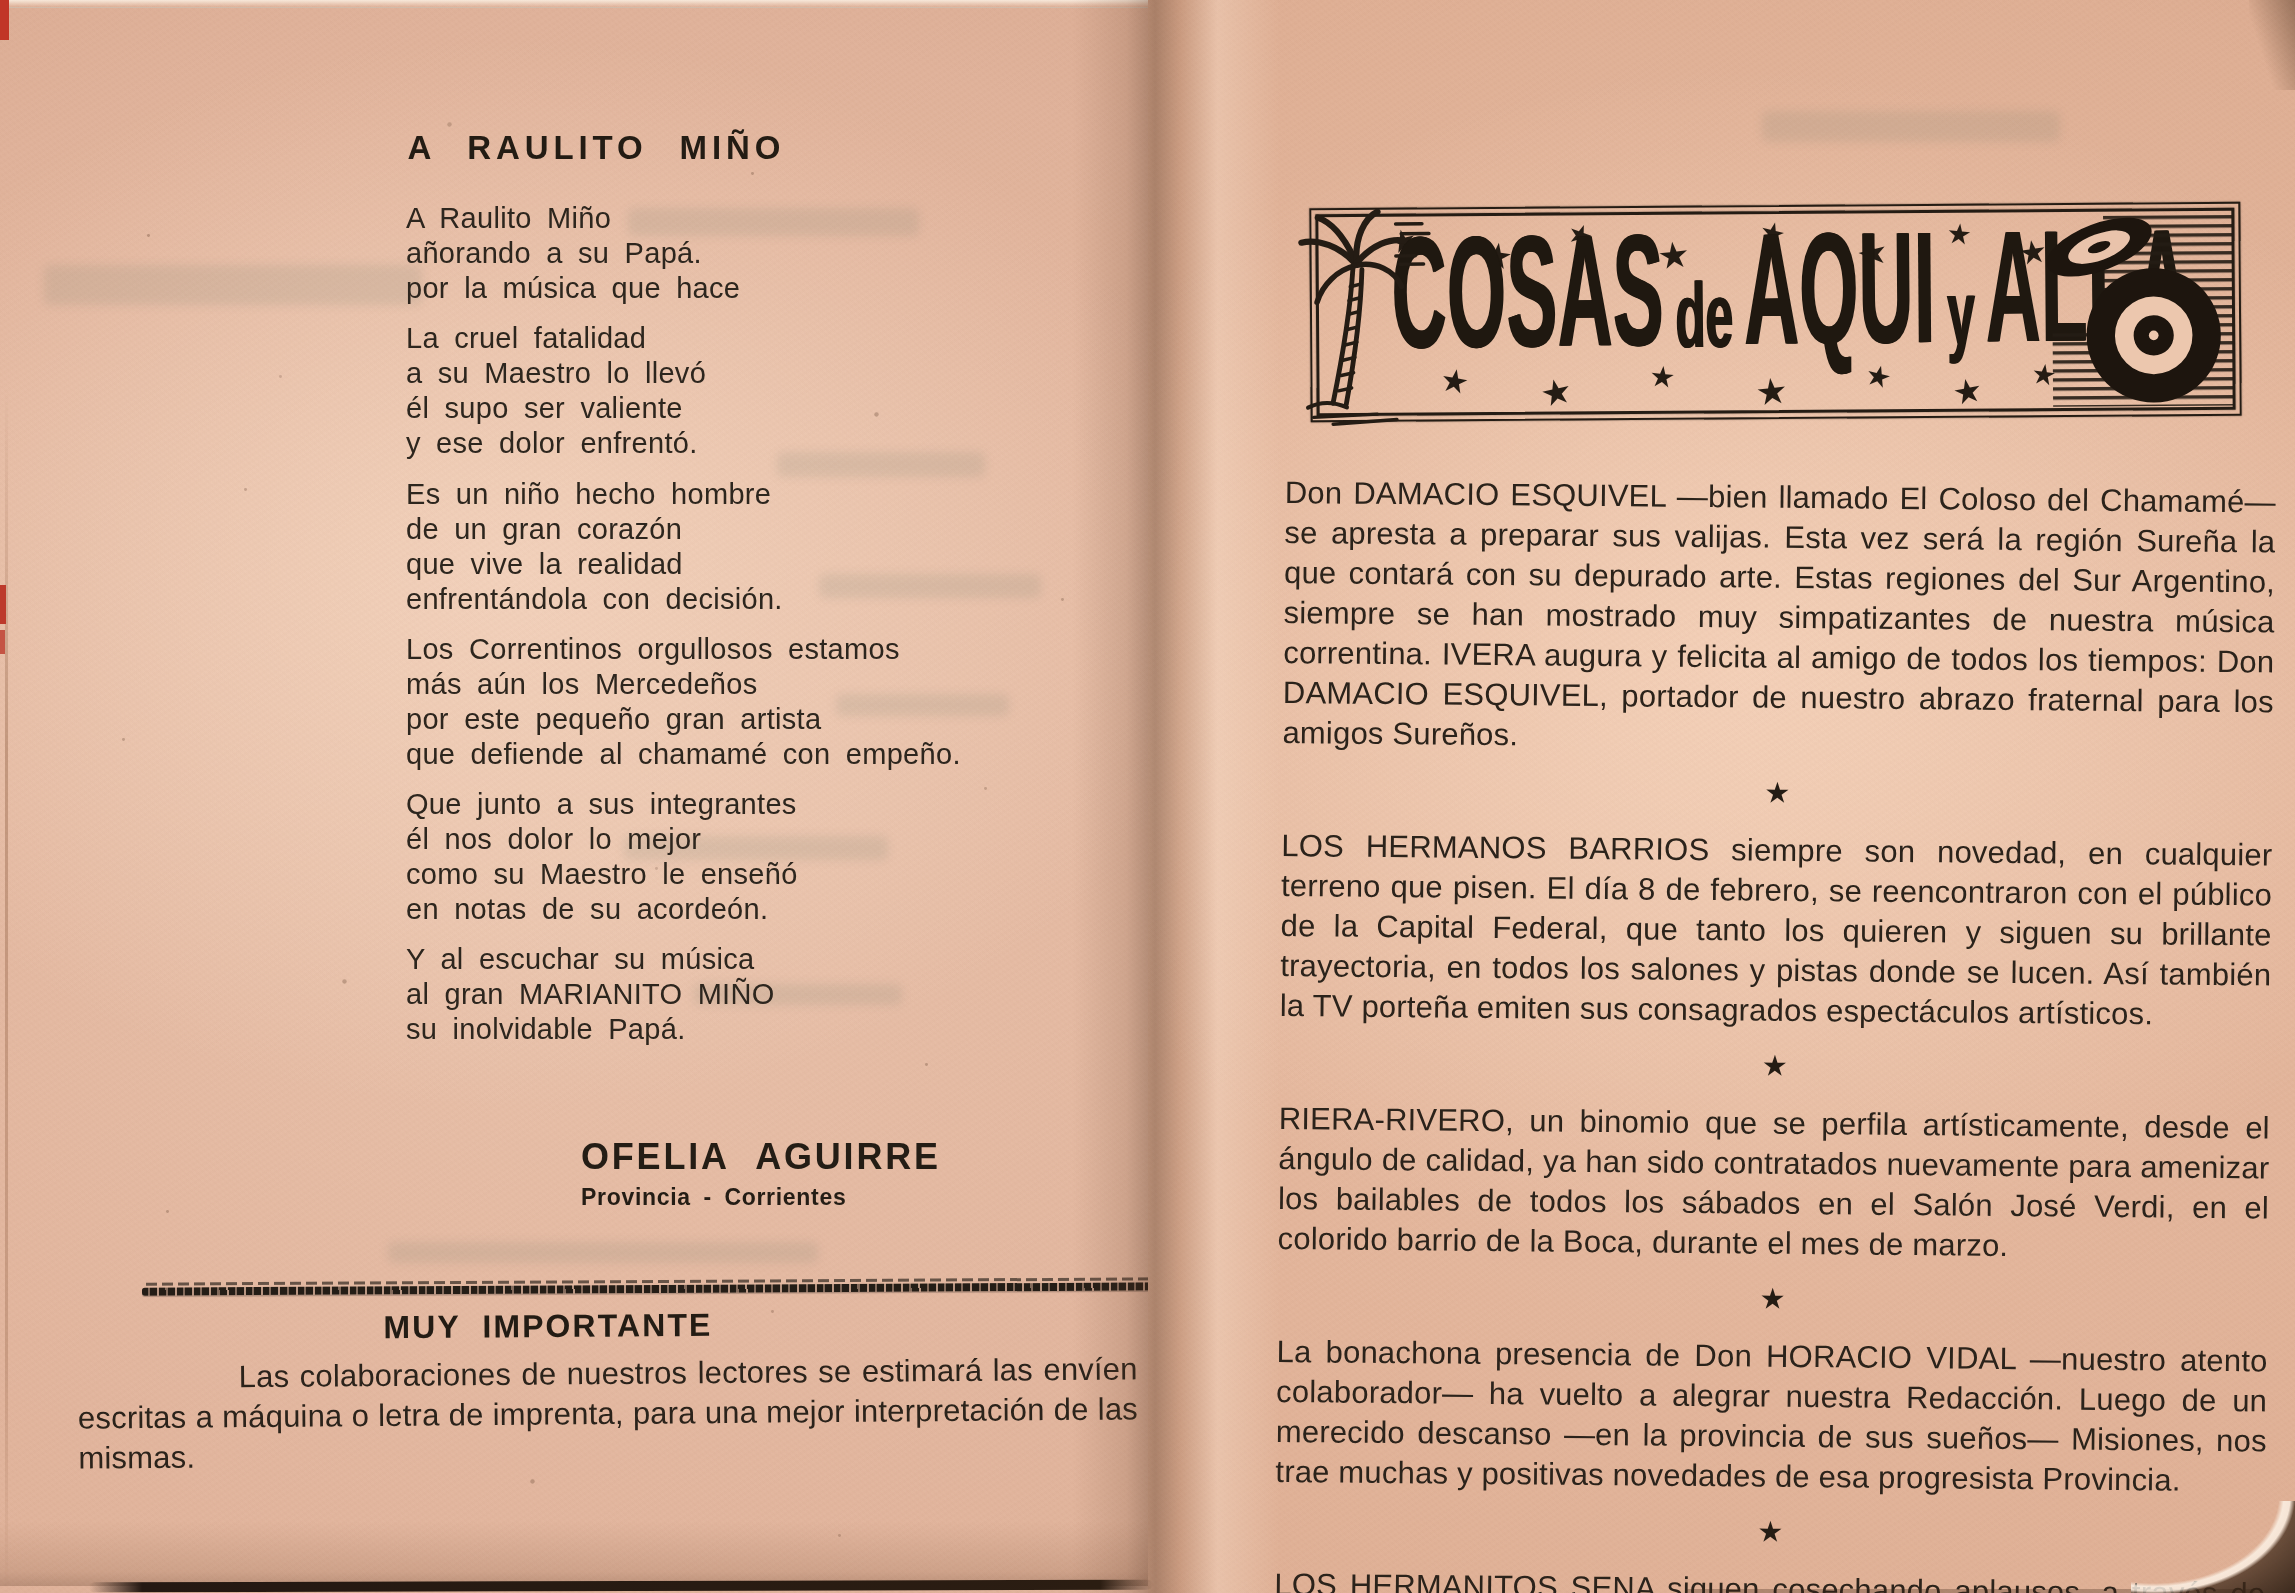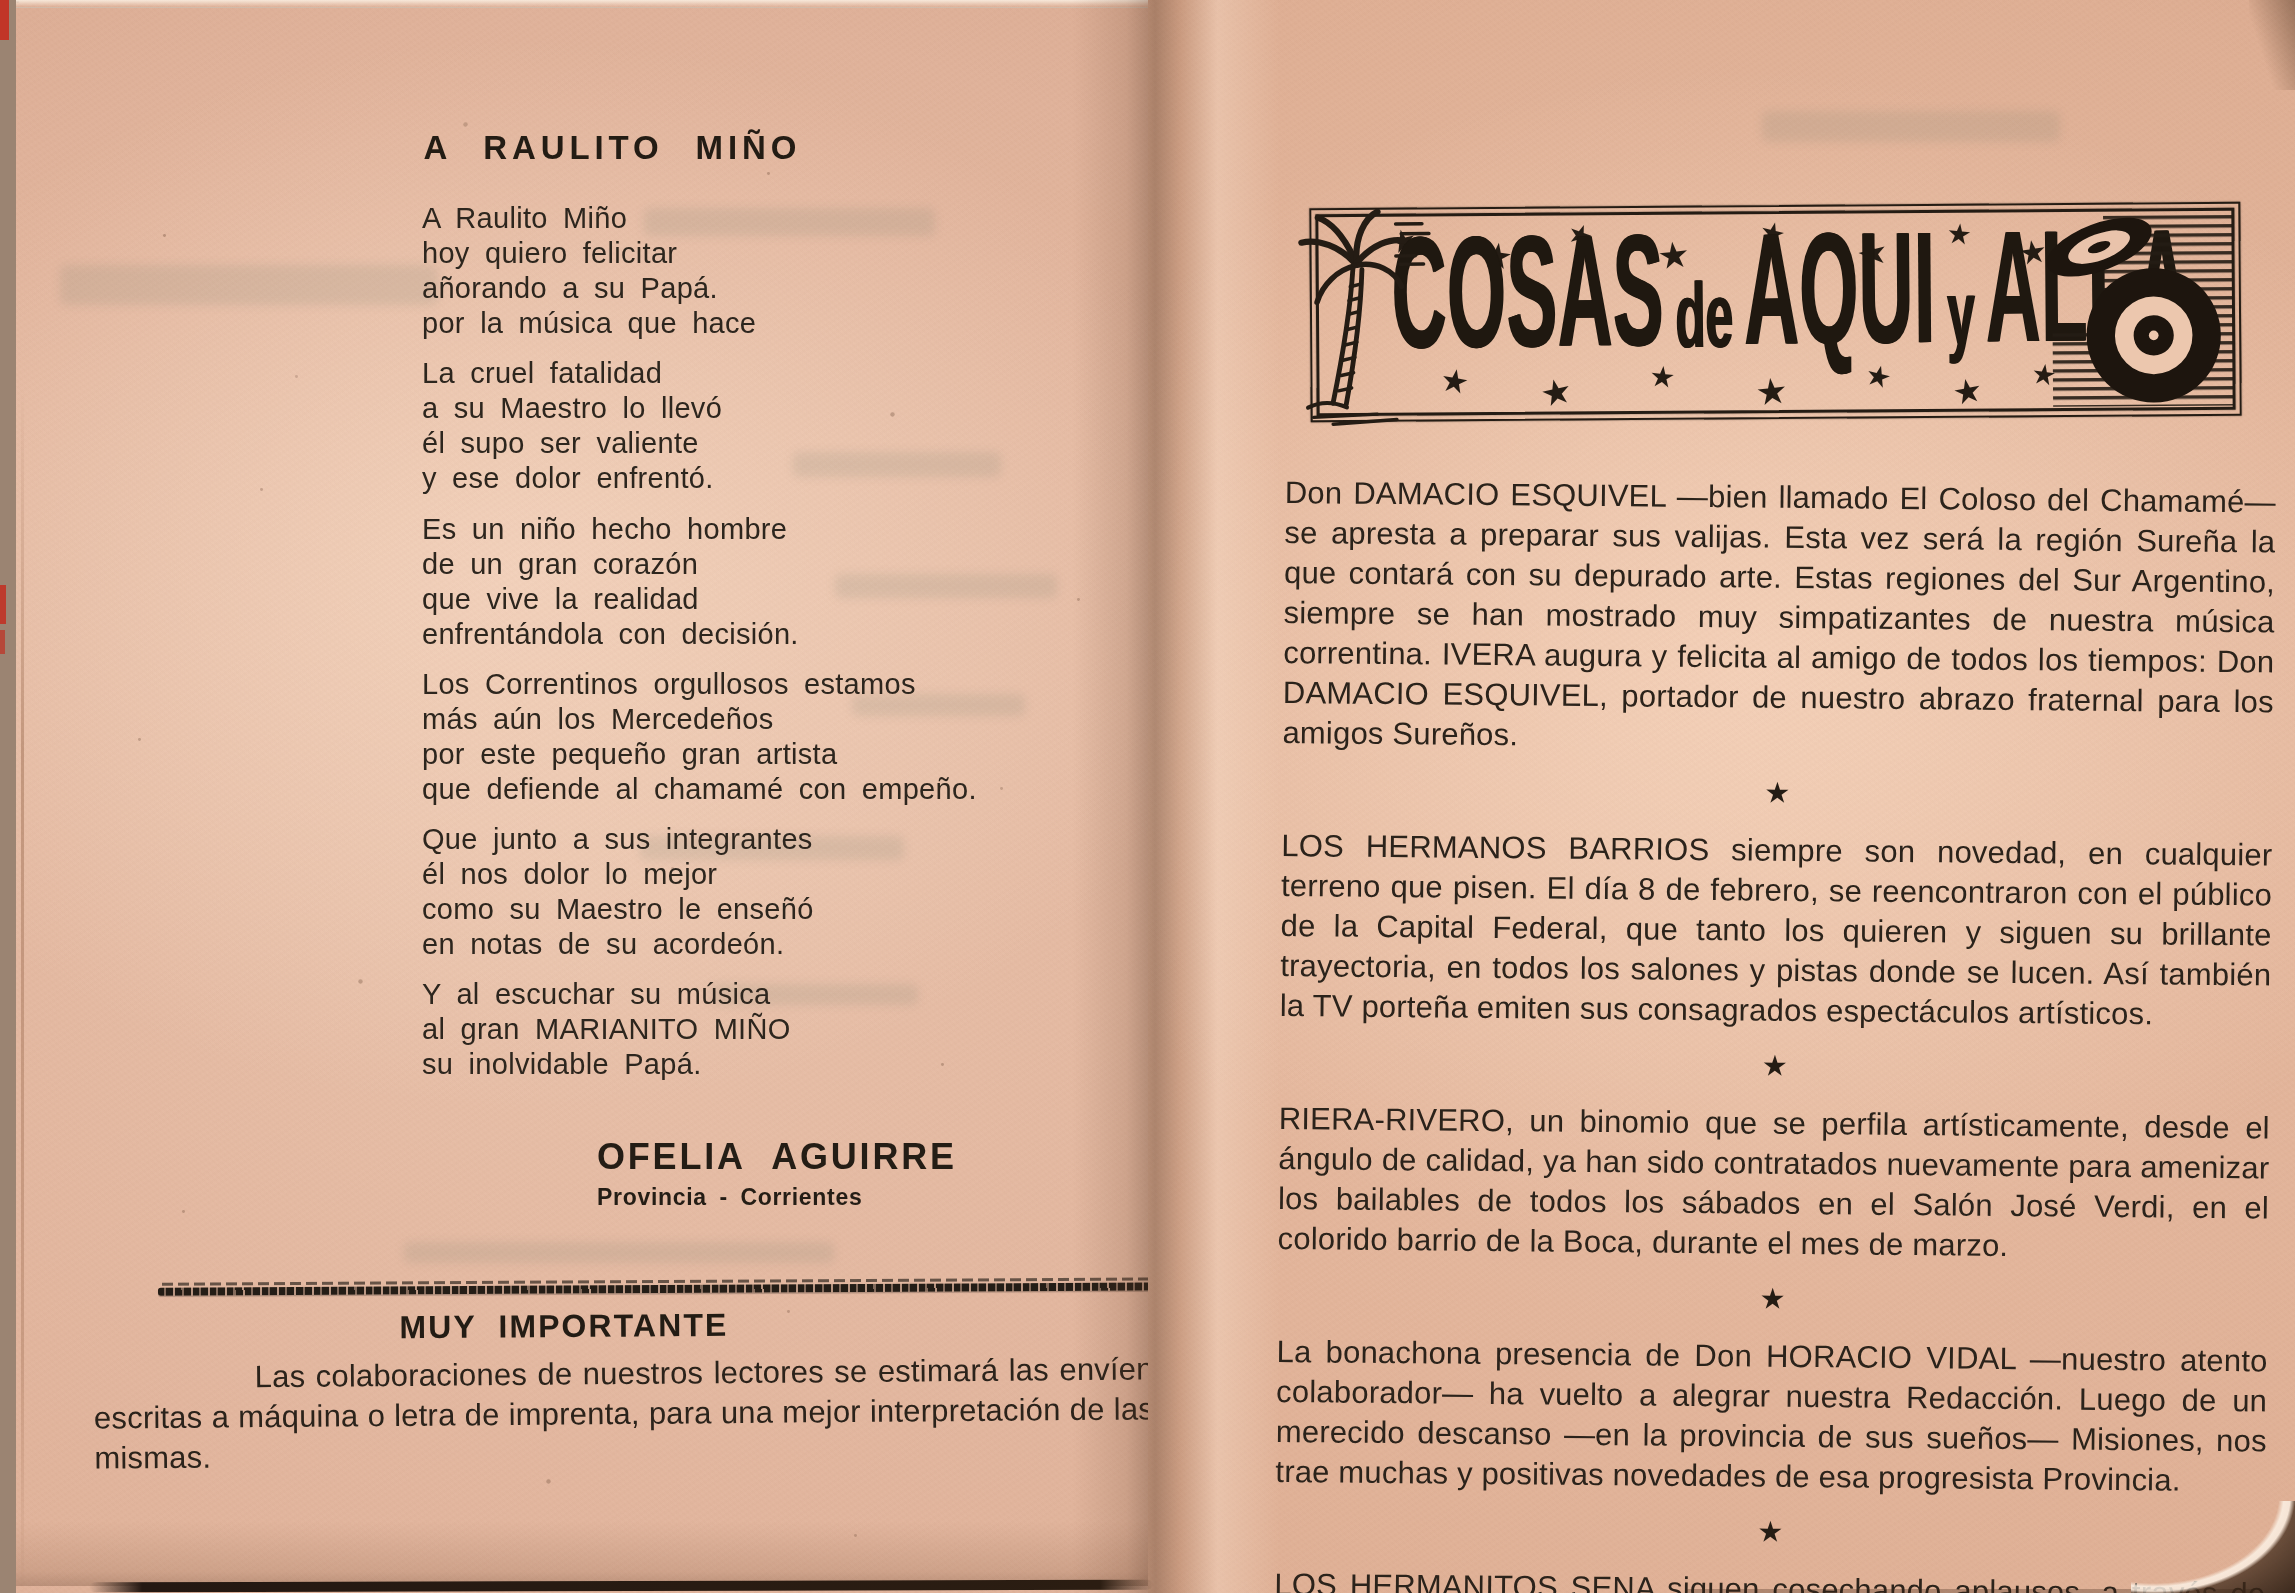--- a/index.html
+++ b/index.html
@@ -1,21 +1,21 @@
 <!DOCTYPE html>
 <html style="font-size:11px"><head>
 <meta charset="utf-8">
 <style>
   html,body{margin:0;padding:0;width:2295px;height:1593px;overflow:hidden;
     font-family:"Liberation Sans","DejaVu Sans",sans-serif;background:#9b8472;}
   .scan{position:relative;width:2295px;height:1593px;overflow:hidden;}
 
   
   .page{position:absolute;top:0;height:1593px;}
-  .page-left{left:16px;width:1148px;
+  .page-left{left:0;width:1148px;
     background:
       radial-gradient(1041px 763px at 44% 36%, rgba(244,212,190,.9) 0%, rgba(244,212,190,0) 70%),
       radial-gradient(1665px 1387px at 50% 55%, #e9c2ab 0%, #e0b29a 62%, #d4a287 100%);}
   .page-right{left:1148px;width:1147px;
     background:
       radial-gradient(1041px 832px at 52% 42%, rgba(246,212,188,.85) 0%, rgba(246,212,188,0) 72%),
       radial-gradient(1665px 1387px at 48% 52%, #e9bfa6 0%, #dfaf94 64%, #d19e82 100%);}
   .paper-grain{position:absolute;inset:0;pointer-events:none;opacity:.5;
     background:
       repeating-linear-gradient(43deg, rgba(120,84,60,.020) 0 2.1px, rgba(255,245,235,.02) 2.1px 4.2px),
@@ -114,21 +114,20 @@
     <div class="ghost" style="left:836px;top:694px;width:173px;height:22px;"></div>
     <div class="ghost" style="left:624px;top:836px;width:264px;height:23.6px;"></div>
     <div class="ghost" style="left:694px;top:984px;width:208px;height:21px;"></div>
     <div class="ghost" style="left:388px;top:1242px;width:430px;height:21px;"></div>
     <div class="speck sp-l"></div>
 
     <div class="poem-title">A RAULITO MIÑO</div>
     <div class="poem">
       <div class="stanza">
         <div class="pline">A Raulito Miño</div>
-        <div class="pline">hoy quiero felicitar</div>
         <div class="pline">añorando a su Papá.</div>
         <div class="pline">por la música que hace</div>
       </div>
       <div class="stanza">
         <div class="pline">La cruel fatalidad</div>
         <div class="pline">a su Maestro lo llevó</div>
         <div class="pline">él supo ser valiente</div>
         <div class="pline">y ese dolor enfrentó.</div>
       </div>
       <div class="stanza">

